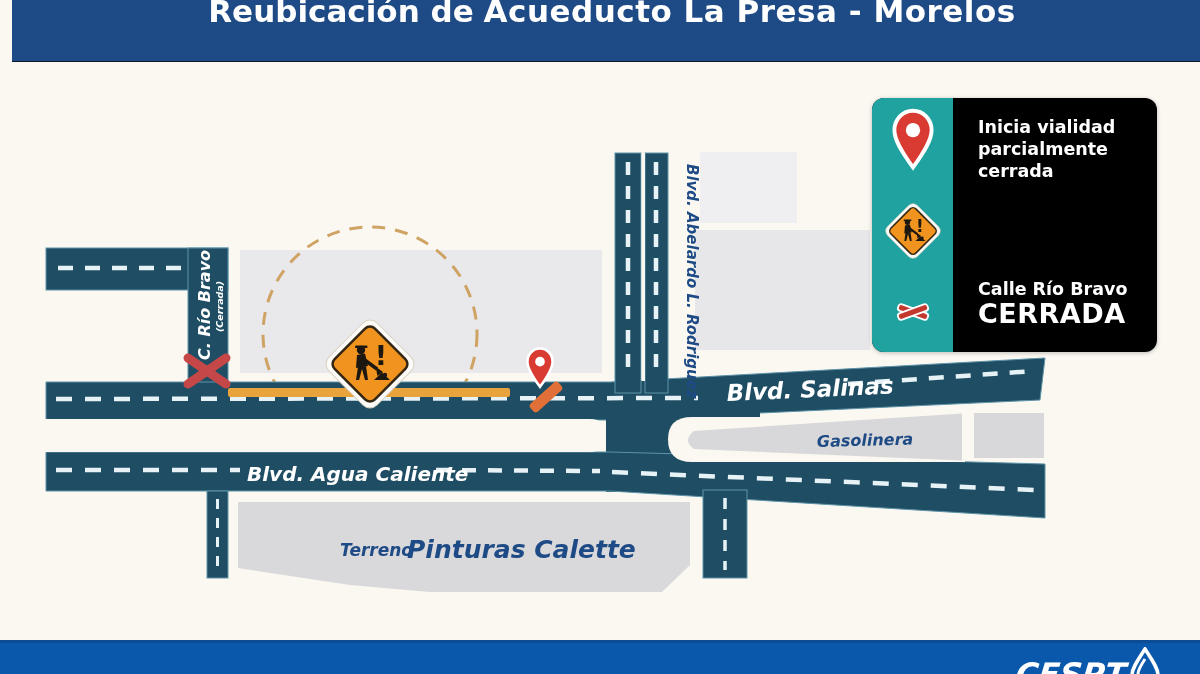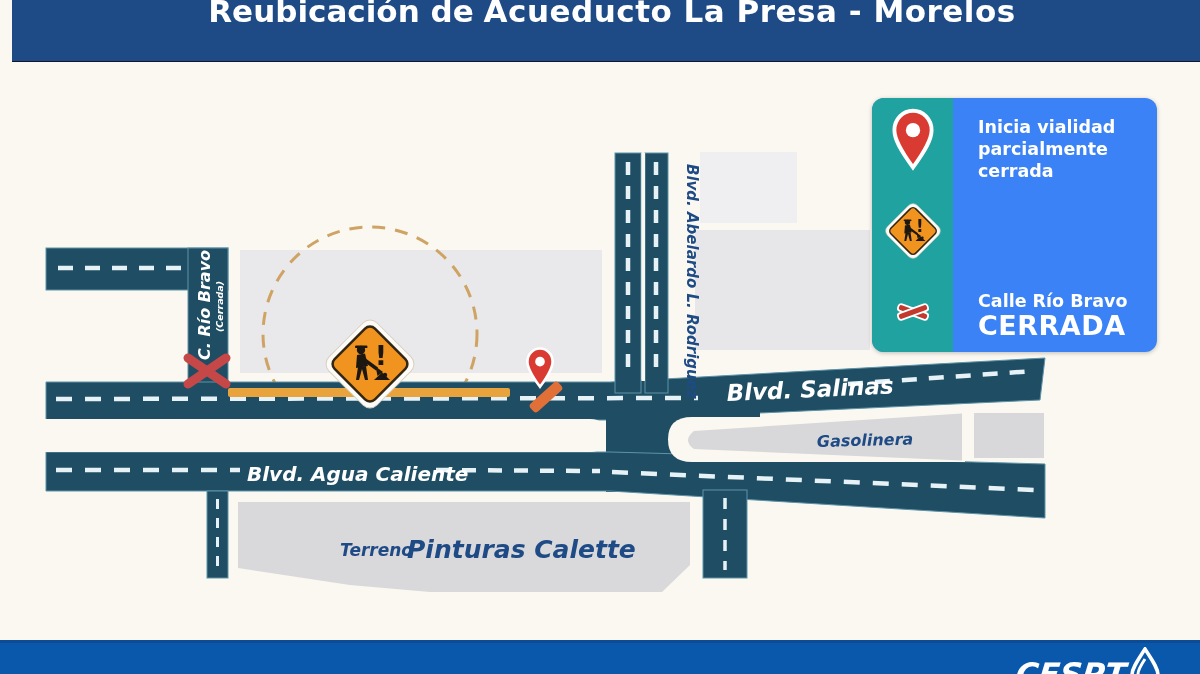--- a/index.html
+++ b/index.html
@@ -15,31 +15,31 @@
   .ttl-pre{font-weight:700;}
   .ttl-main{font-weight:800;letter-spacing:.5px;}
 
   
   .map-svg{position:absolute;left:0;top:62px;}
   .lbl-road{fill:#FFFFFF;font-style:italic;font-weight:700;}
   .lbl-dark{fill:#1E4B85;font-style:italic;font-weight:700;}
 
   
   .legend{position:absolute;left:872px;top:98px;width:285px;height:254px;
-          border-radius:12px;overflow:hidden;background:#3b82f6;
+          border-radius:12px;overflow:hidden;background:#000000;
           box-shadow:0 1px 4px rgba(0,0,0,.25);}
   .legend .teal{position:absolute;left:0;top:0;bottom:0;width:81px;background:#1FA2A0;}
   .lg-icon{position:absolute;left:0;width:81px;display:flex;justify-content:center;}
   .lg-icon.i1{top:10px;}
   .lg-icon.i2{top:100px;}
   .lg-icon.i3{top:196px;}
   .lg-text{position:absolute;left:106px;color:#FFFFFF;font-weight:700;}
   .lg-text.r1{top:18px;font-size:17.5px;line-height:22px;}
   .lg-text.r2{top:121px;font-size:18px;}
-  .lg-text.r3{top:192px;font-size:17.5px;line-height:22px;}
+  .lg-text.r3{top:180px;font-size:17.5px;line-height:22px;}
   .lg-text .big{font-size:27px;font-weight:800;letter-spacing:.5px;line-height:28px;}
 
   
   .footer{position:absolute;left:0;top:640px;width:1200px;height:34px;
           background:#0A58AC;border-top:3px solid #0D4C94;box-sizing:border-box;
           overflow:hidden;}
   .brand{position:absolute;left:1016px;top:13px;color:#FFFFFF;font-size:31px;
          font-style:italic;font-weight:800;transform:skewX(-6deg);white-space:nowrap;}
   .brand-drop{position:absolute;left:1124px;top:4px;}
 </style>

